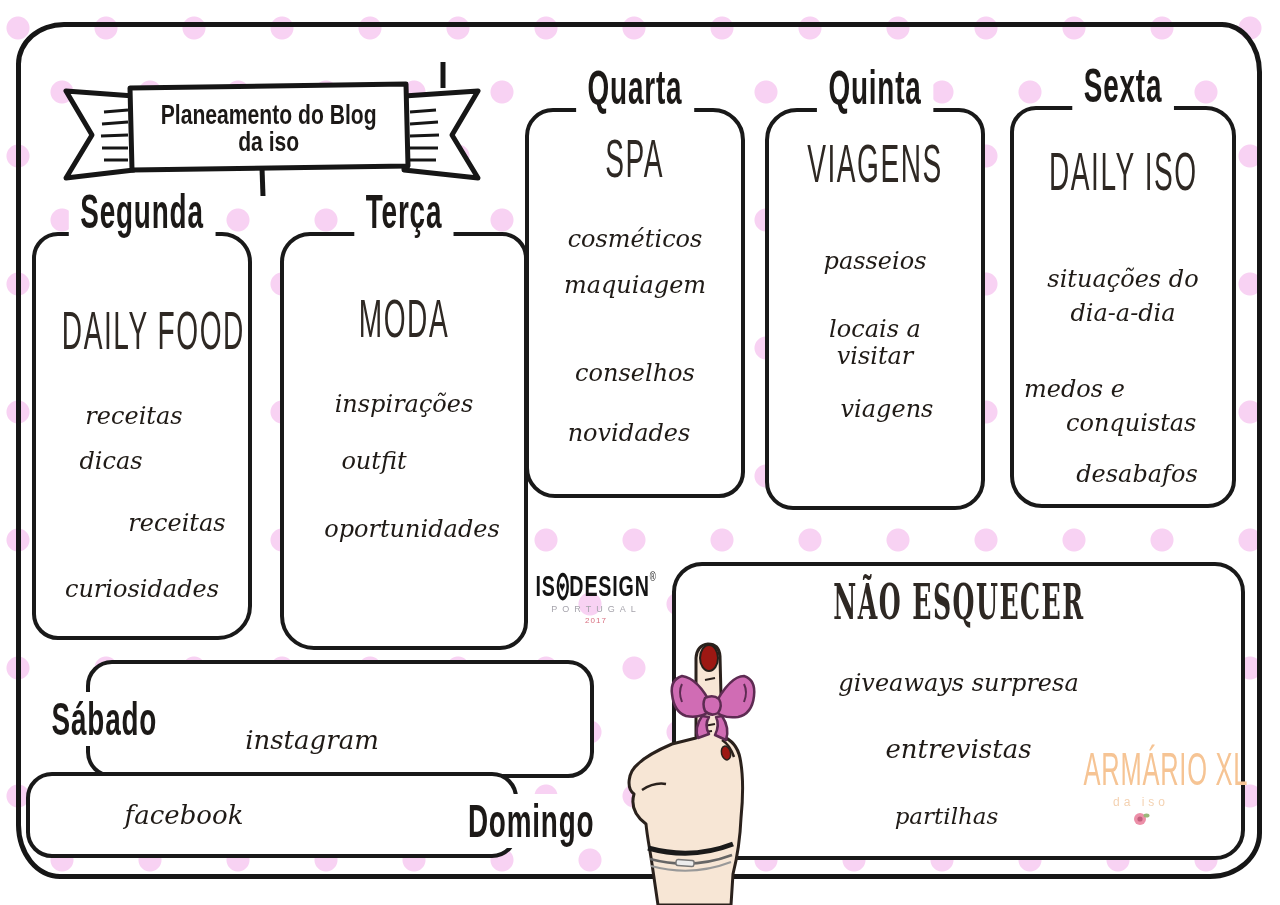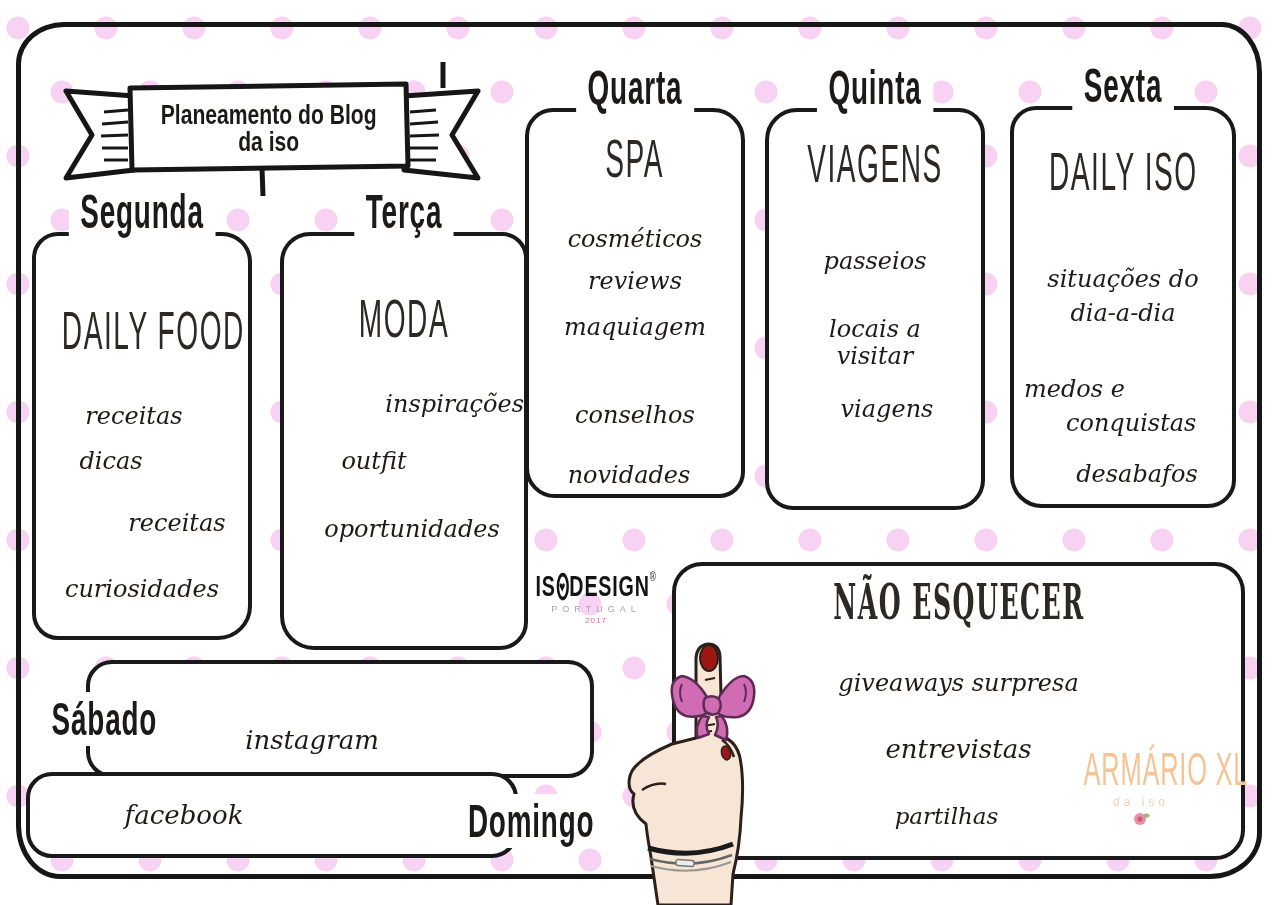--- a/index.html
+++ b/index.html
@@ -137,32 +137,31 @@
     <div class="script" style="margin-top:15px;transform:translateX(-35px);padding-left:8px;">dicas</div>
     <div class="script" style="margin-top:32px;transform:translateX(35px);">receitas</div>
     <div class="script" style="margin-top:36px;">curiosidades</div>
   </div>
 
   <div class="panel" id="p-terca">
     <div class="panel-label" style="top:-36px;">Terça</div>
     <div class="panel-title" style="margin-top:63px;">
       <span>MODA</span>
     </div>
-    <div class="script" style="margin-top:43px;text-align:right;">inspirações</div>
+    <div class="script" style="margin-top:43px;">inspirações</div>
     <div class="script" style="margin-top:27px;transform:translateX(-30px);">outfit</div>
     <div class="script" style="margin-top:38px;transform:translateX(8px);">oportunidades</div>
   </div>
 
   <div class="panel" id="p-quarta">
     <div class="panel-label" style="top:-36px;">Quarta</div>
     <div class="panel-title" style="margin-top:27px;">
       <span>SPA</span>
     </div>
     <div class="script" style="margin-top:38px;">cosméticos</div>
-    <div class="script" style="margin-top:12px;">reviews</div>
     <div class="script" style="margin-top:16px;">maquiagem</div>
     <div class="script" style="margin-top:58px;">conselhos</div>
     <div class="script" style="margin-top:30px;transform:translateX(-6px);">novidades</div>
   </div>
 
   <div class="panel" id="p-quinta">
     <div class="panel-label" style="top:-36px;">Quinta</div>
     <div class="panel-title" style="margin-top:32px;">
       <span>VIAGENS</span>
     </div>

